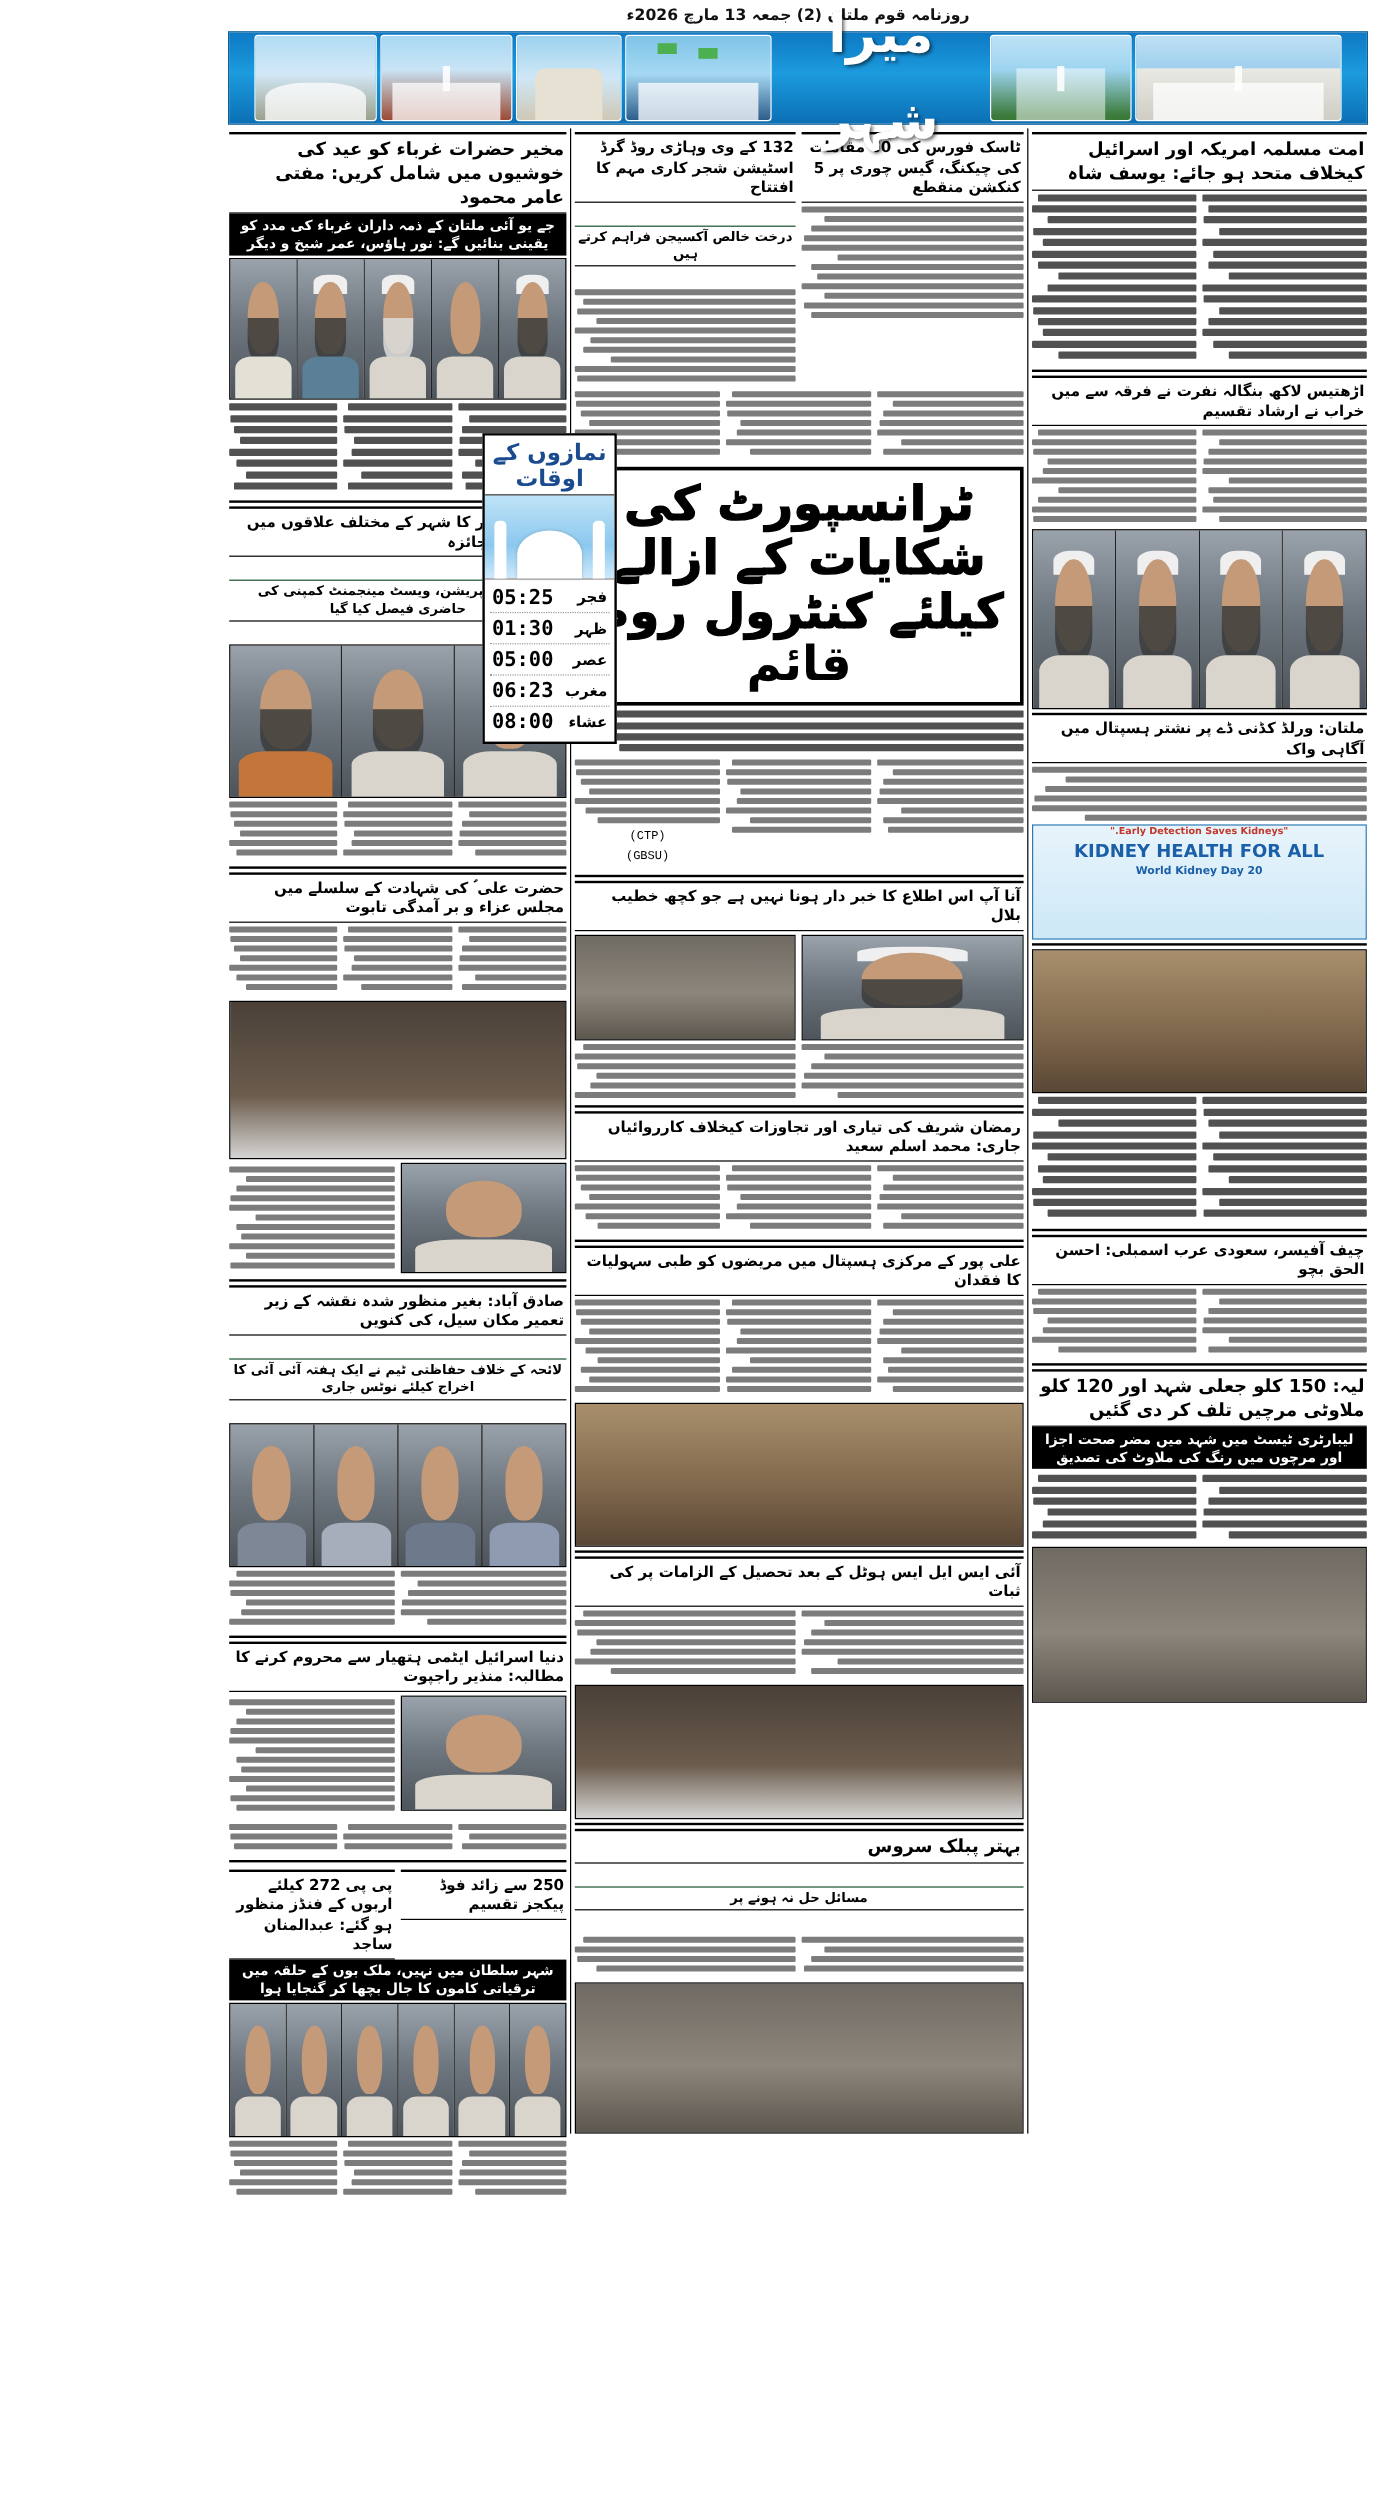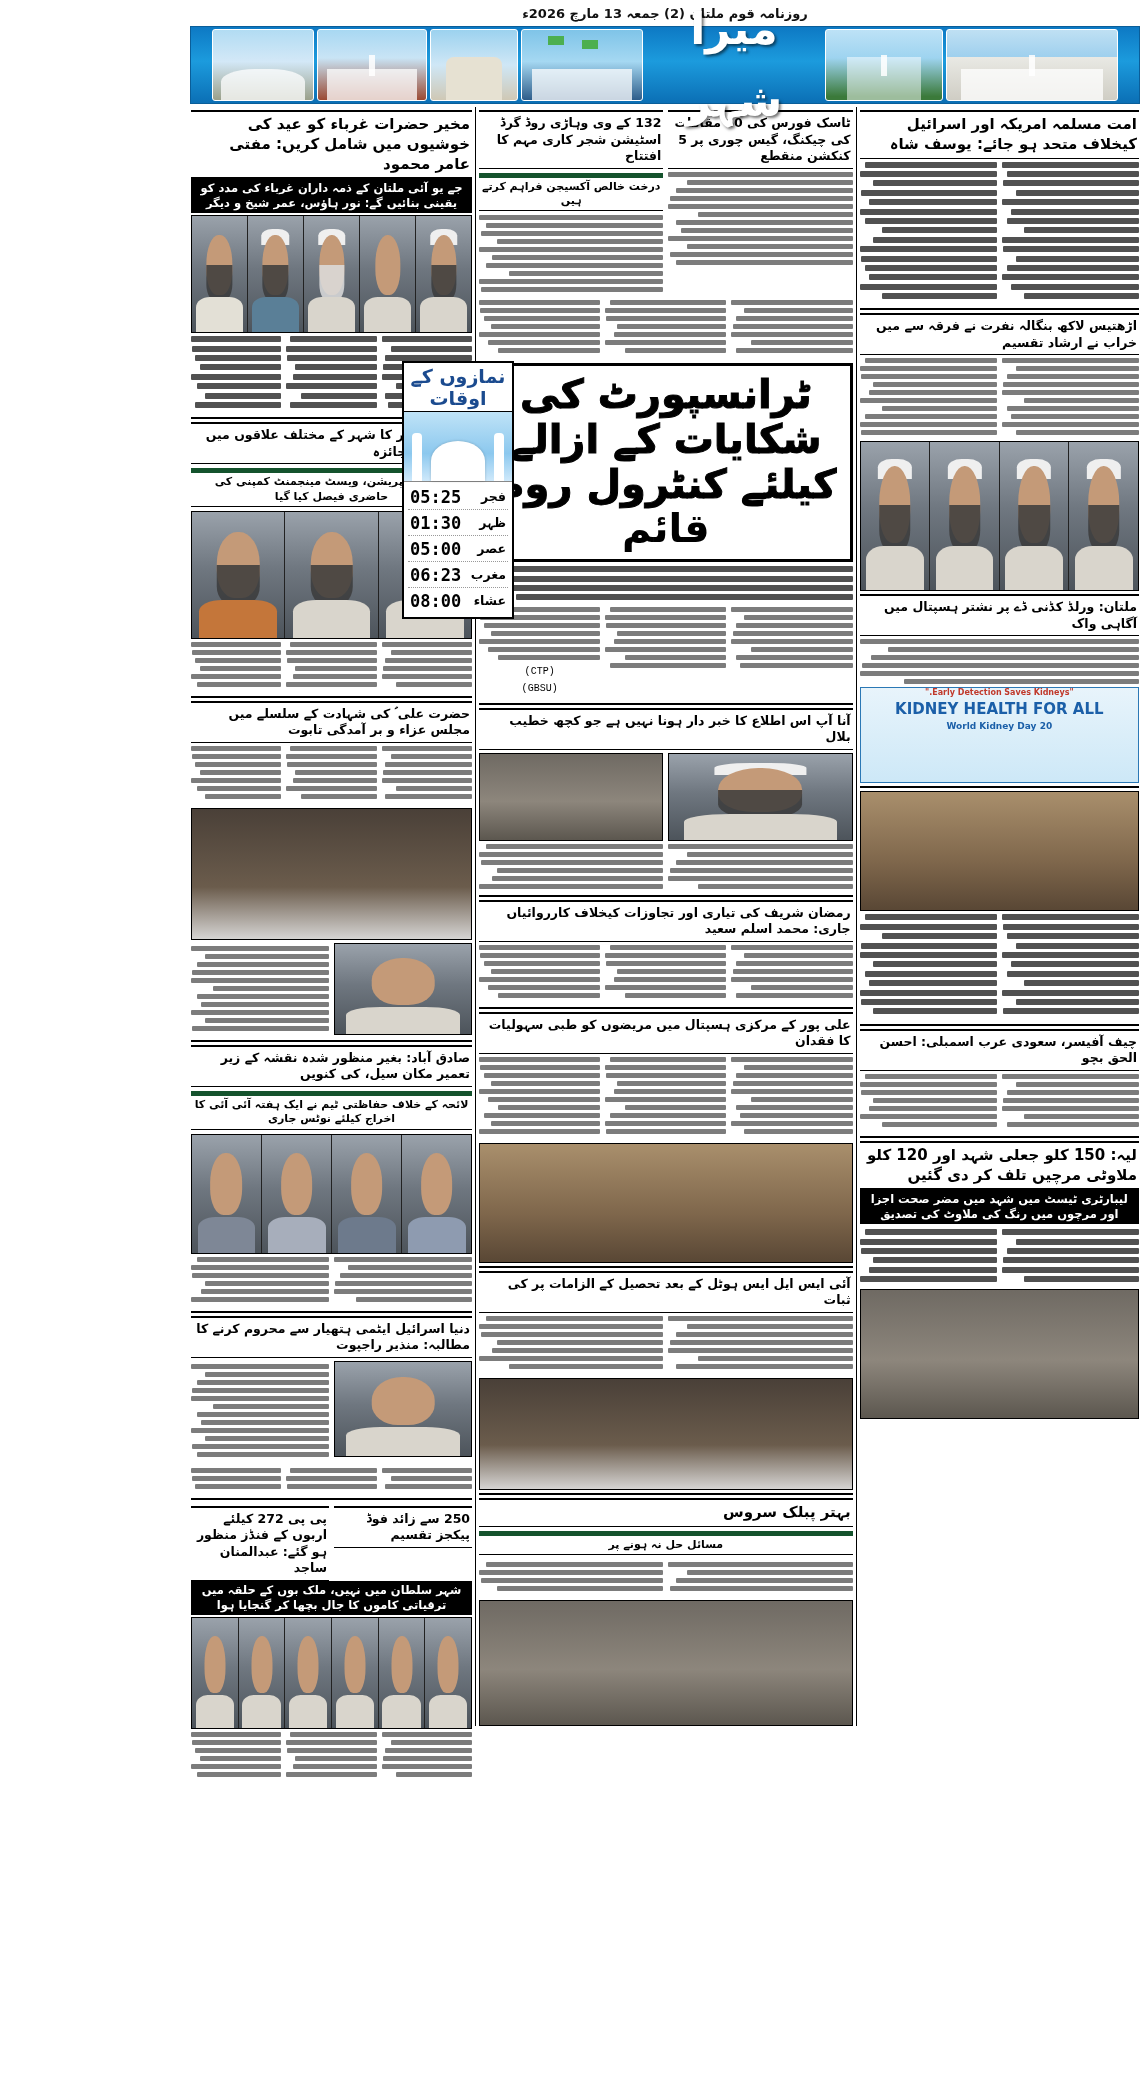--- a/index.html
+++ b/index.html
@@ -63,22 +63,22 @@
     margin:3px 0 0 0;
   }
   .hl.small { font-size:12.5px; }
   .hl.nobord { border:0; }
   .subhl {
     background:#000; color:#fff; font-size:11.5px; font-weight:bold;
     padding:2.5px 4px; text-align:center; line-height:1.3; margin-bottom:2px;
   }
   .strap {
     font-size:11px; font-weight:bold; text-align:center;
-    border-top:5px solid #14532d; border-bottom:1px solid #000;
-    padding:2px; margin:4px 0; line-height:1.3;
+    border-top:1px solid #14532d; border-bottom:1px solid #000;
+    padding:2px; margin:19px 0; line-height:1.3;
   }
 
   
   .body { margin:3px 0;font-family:Liberation Mono, monospace; }
   .body .ln {
     height:6px; background:#2b2b2b; opacity:.82; margin:0 0 3.4px 0;
     border-radius:1px;
   }
   .body .ln.s1{width:100%;} .body .ln.s2{width:96%;} .body .ln.s3{width:90%;}
   .body .ln.s4{width:99%;} .body .ln.s5{width:84%;} .body .ln.s6{width:93%;}

